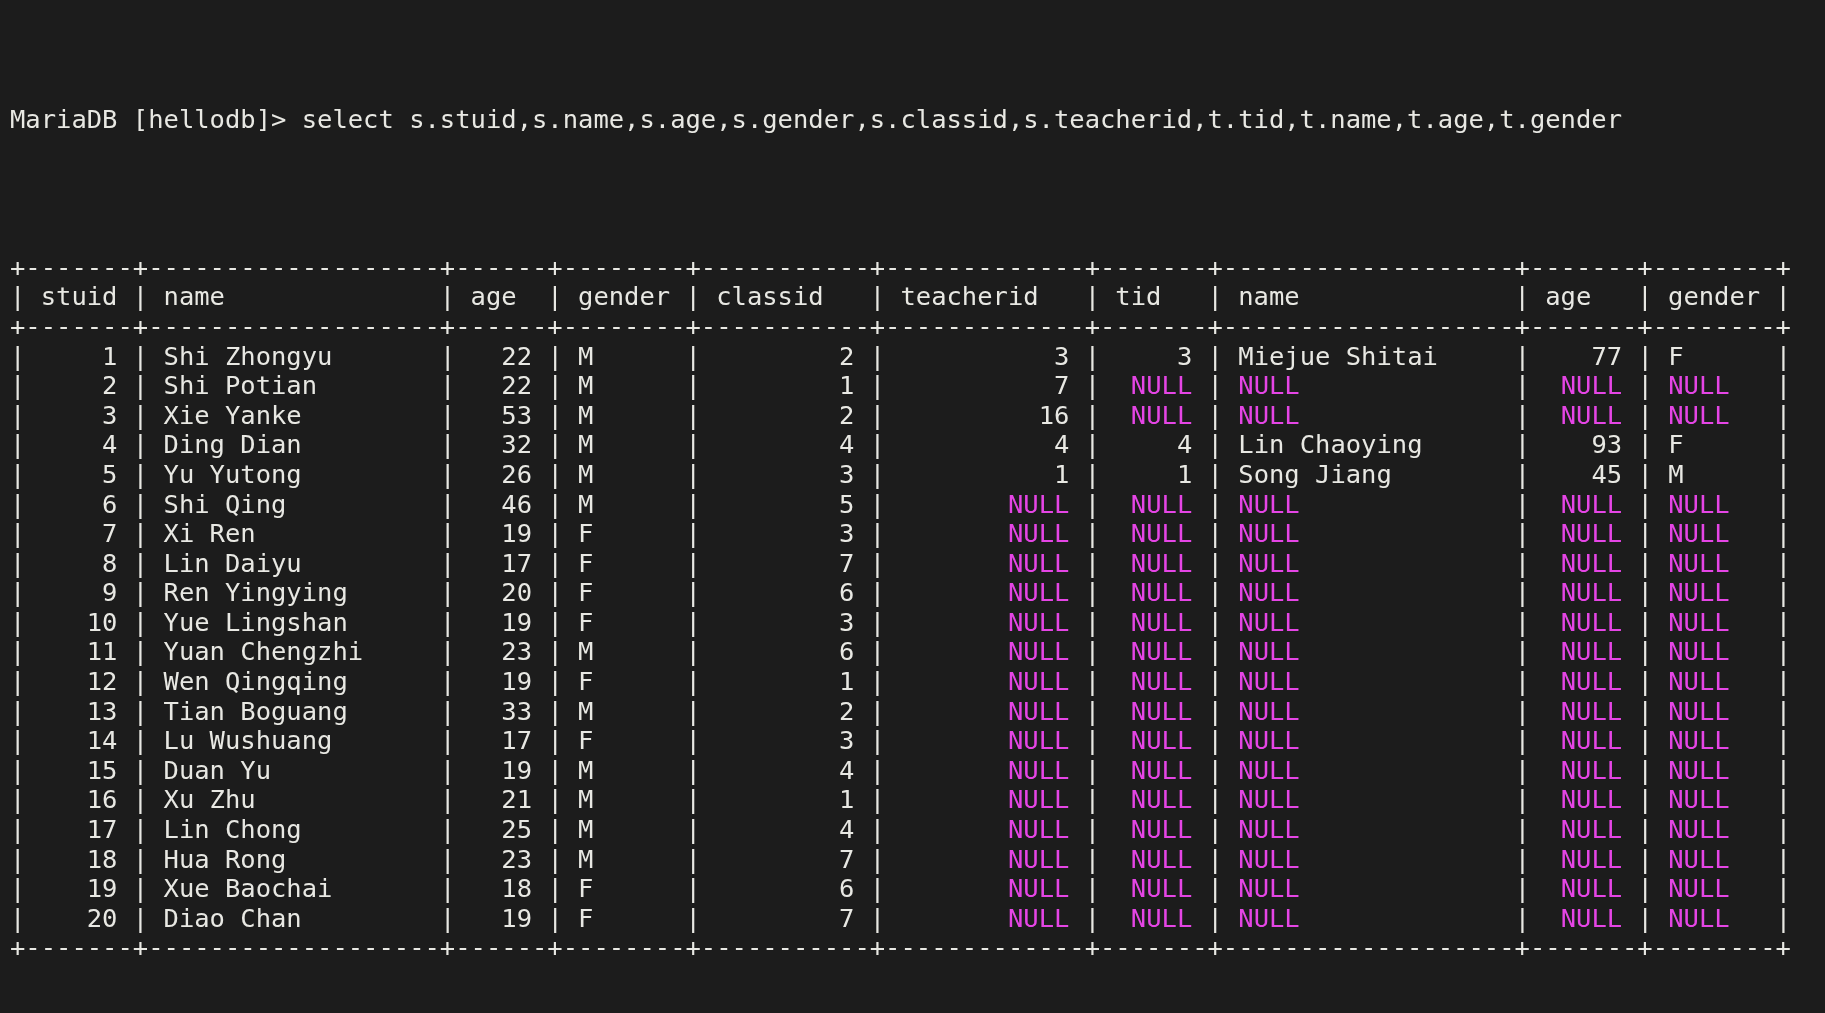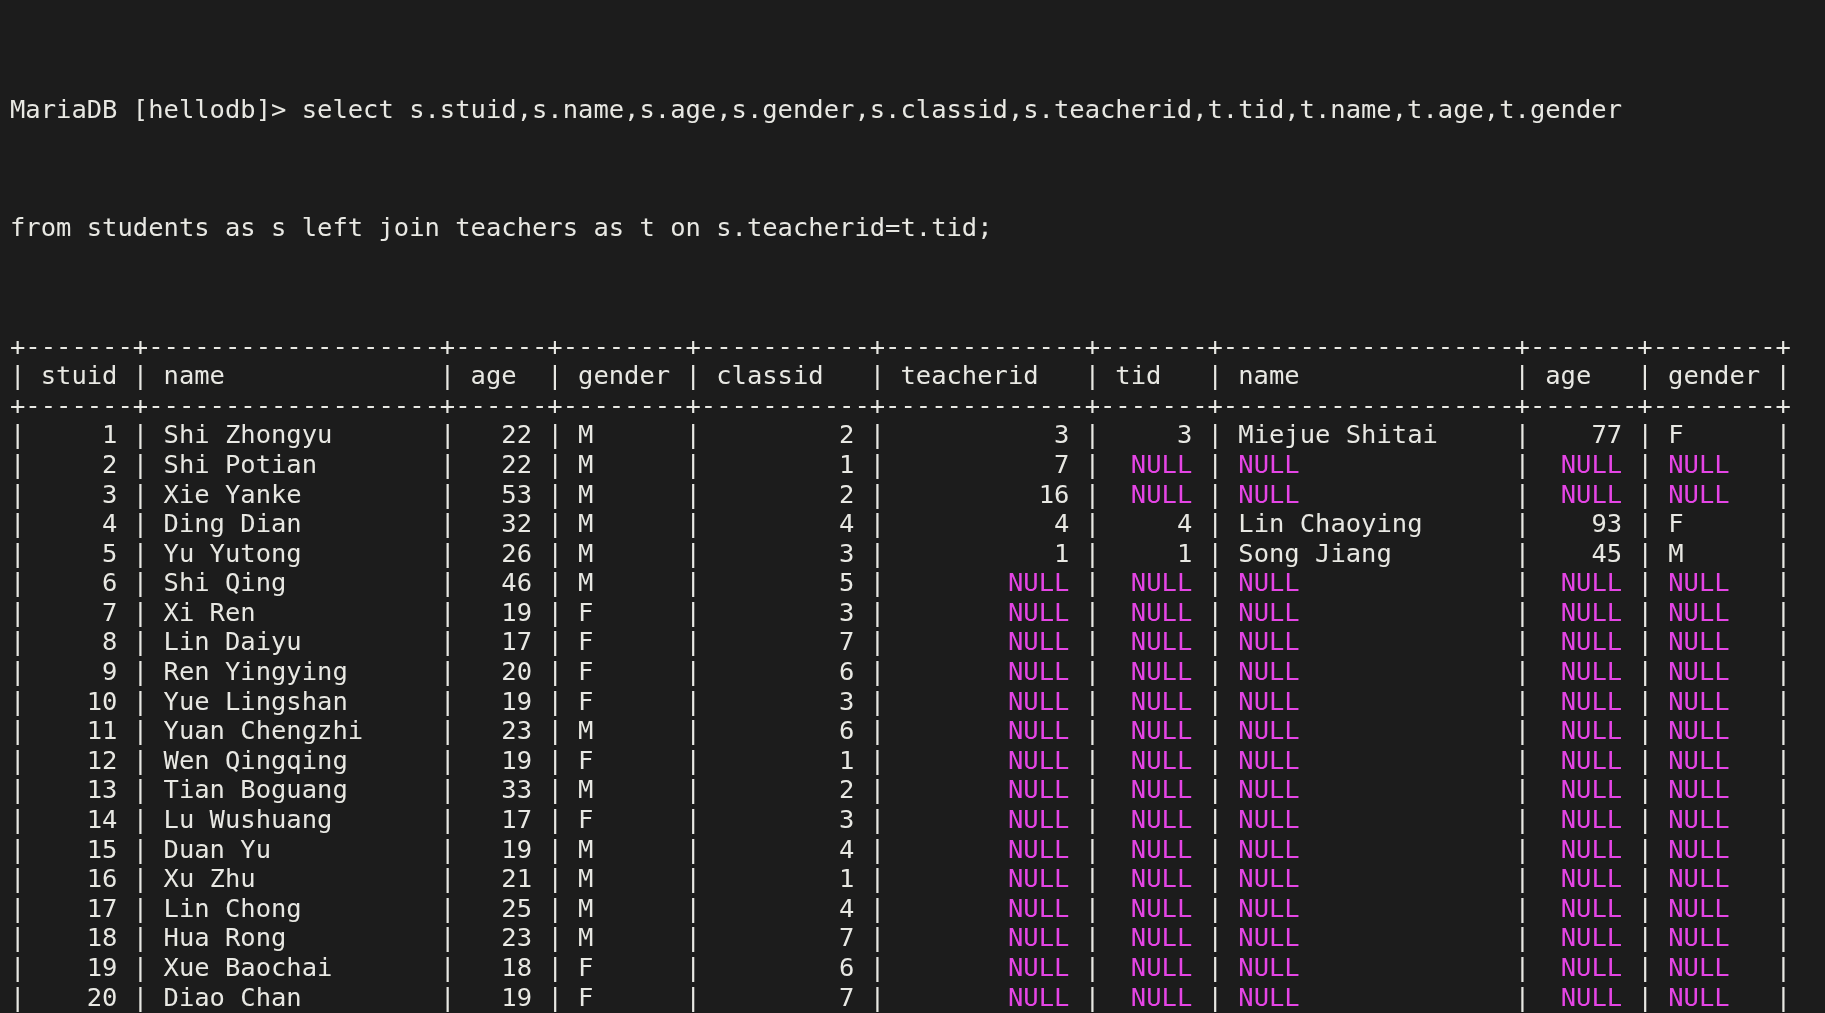--- a/index.html
+++ b/index.html
@@ -13,21 +13,21 @@
     height: 1013px;
     overflow: hidden;
     font-family: "DejaVu Sans Mono", "Liberation Mono", monospace;
   }
   #terminal {
     width: 1825px;
     height: 1013px;
     background: #1c1c1c;
     color: #e8e8e3;
     box-sizing: border-box;
-    padding: 6px 0 0 10px;
+    padding: 16px 0 0 10px;
     font-size: 25.5px;
     line-height: 29.6px;
     letter-spacing: 0px;
     white-space: pre;
     font-family: "DejaVu Sans Mono", "Liberation Mono", monospace;
   }
   .line {
     white-space: pre;
     height: 29.6px;
     font-family: "DejaVu Sans Mono", "Liberation Mono", monospace;
@@ -36,21 +36,20 @@
     color: #e545e5;
   }
 </style>
 </head>
 <body>
 
 <div id="terminal">
 
   <div class="line"><span>MariaDB [hellodb]&gt; </span><span>select s.stuid,s.name,s.age,s.gender,s.classid,s.teacherid,t.tid,t.name,t.age,t.gender</span></div>
 
-  <div class="line"><span>from students as s left join teachers as t on s.teacherid=t.tid;</span></div>
 
   <div id="result-table"><div class="line">+-------+-------------------+------+--------+-----------+-------------+-------+-------------------+-------+--------+</div><div class="line">| stuid | name              | age  | gender | classid   | teacherid   | tid   | name              | age   | gender |</div><div class="line">+-------+-------------------+------+--------+-----------+-------------+-------+-------------------+-------+--------+</div><div class="line"><span>|</span><span>     1 </span><span>|</span><span> Shi Zhongyu       </span><span>|</span><span>   22 </span><span>|</span><span> M      </span><span>|</span><span>         2 </span><span>|</span><span>           3 </span><span>|</span><span>     3 </span><span>|</span><span> Miejue Shitai     </span><span>|</span><span>    77 </span><span>|</span><span> F      </span><span>|</span></div><div class="line"><span>|</span><span>     2 </span><span>|</span><span> Shi Potian        </span><span>|</span><span>   22 </span><span>|</span><span> M      </span><span>|</span><span>         1 </span><span>|</span><span>           7 </span><span>|</span><span class="null">  NULL </span><span>|</span><span class="null"> NULL              </span><span>|</span><span class="null">  NULL </span><span>|</span><span class="null"> NULL   </span><span>|</span></div><div class="line"><span>|</span><span>     3 </span><span>|</span><span> Xie Yanke         </span><span>|</span><span>   53 </span><span>|</span><span> M      </span><span>|</span><span>         2 </span><span>|</span><span>          16 </span><span>|</span><span class="null">  NULL </span><span>|</span><span class="null"> NULL              </span><span>|</span><span class="null">  NULL </span><span>|</span><span class="null"> NULL   </span><span>|</span></div><div class="line"><span>|</span><span>     4 </span><span>|</span><span> Ding Dian         </span><span>|</span><span>   32 </span><span>|</span><span> M      </span><span>|</span><span>         4 </span><span>|</span><span>           4 </span><span>|</span><span>     4 </span><span>|</span><span> Lin Chaoying      </span><span>|</span><span>    93 </span><span>|</span><span> F      </span><span>|</span></div><div class="line"><span>|</span><span>     5 </span><span>|</span><span> Yu Yutong         </span><span>|</span><span>   26 </span><span>|</span><span> M      </span><span>|</span><span>         3 </span><span>|</span><span>           1 </span><span>|</span><span>     1 </span><span>|</span><span> Song Jiang        </span><span>|</span><span>    45 </span><span>|</span><span> M      </span><span>|</span></div><div class="line"><span>|</span><span>     6 </span><span>|</span><span> Shi Qing          </span><span>|</span><span>   46 </span><span>|</span><span> M      </span><span>|</span><span>         5 </span><span>|</span><span class="null">        NULL </span><span>|</span><span class="null">  NULL </span><span>|</span><span class="null"> NULL              </span><span>|</span><span class="null">  NULL </span><span>|</span><span class="null"> NULL   </span><span>|</span></div><div class="line"><span>|</span><span>     7 </span><span>|</span><span> Xi Ren            </span><span>|</span><span>   19 </span><span>|</span><span> F      </span><span>|</span><span>         3 </span><span>|</span><span class="null">        NULL </span><span>|</span><span class="null">  NULL </span><span>|</span><span class="null"> NULL              </span><span>|</span><span class="null">  NULL </span><span>|</span><span class="null"> NULL   </span><span>|</span></div><div class="line"><span>|</span><span>     8 </span><span>|</span><span> Lin Daiyu         </span><span>|</span><span>   17 </span><span>|</span><span> F      </span><span>|</span><span>         7 </span><span>|</span><span class="null">        NULL </span><span>|</span><span class="null">  NULL </span><span>|</span><span class="null"> NULL              </span><span>|</span><span class="null">  NULL </span><span>|</span><span class="null"> NULL   </span><span>|</span></div><div class="line"><span>|</span><span>     9 </span><span>|</span><span> Ren Yingying      </span><span>|</span><span>   20 </span><span>|</span><span> F      </span><span>|</span><span>         6 </span><span>|</span><span class="null">        NULL </span><span>|</span><span class="null">  NULL </span><span>|</span><span class="null"> NULL              </span><span>|</span><span class="null">  NULL </span><span>|</span><span class="null"> NULL   </span><span>|</span></div><div class="line"><span>|</span><span>    10 </span><span>|</span><span> Yue Lingshan      </span><span>|</span><span>   19 </span><span>|</span><span> F      </span><span>|</span><span>         3 </span><span>|</span><span class="null">        NULL </span><span>|</span><span class="null">  NULL </span><span>|</span><span class="null"> NULL              </span><span>|</span><span class="null">  NULL </span><span>|</span><span class="null"> NULL   </span><span>|</span></div><div class="line"><span>|</span><span>    11 </span><span>|</span><span> Yuan Chengzhi     </span><span>|</span><span>   23 </span><span>|</span><span> M      </span><span>|</span><span>         6 </span><span>|</span><span class="null">        NULL </span><span>|</span><span class="null">  NULL </span><span>|</span><span class="null"> NULL              </span><span>|</span><span class="null">  NULL </span><span>|</span><span class="null"> NULL   </span><span>|</span></div><div class="line"><span>|</span><span>    12 </span><span>|</span><span> Wen Qingqing      </span><span>|</span><span>   19 </span><span>|</span><span> F      </span><span>|</span><span>         1 </span><span>|</span><span class="null">        NULL </span><span>|</span><span class="null">  NULL </span><span>|</span><span class="null"> NULL              </span><span>|</span><span class="null">  NULL </span><span>|</span><span class="null"> NULL   </span><span>|</span></div><div class="line"><span>|</span><span>    13 </span><span>|</span><span> Tian Boguang      </span><span>|</span><span>   33 </span><span>|</span><span> M      </span><span>|</span><span>         2 </span><span>|</span><span class="null">        NULL </span><span>|</span><span class="null">  NULL </span><span>|</span><span class="null"> NULL              </span><span>|</span><span class="null">  NULL </span><span>|</span><span class="null"> NULL   </span><span>|</span></div><div class="line"><span>|</span><span>    14 </span><span>|</span><span> Lu Wushuang       </span><span>|</span><span>   17 </span><span>|</span><span> F      </span><span>|</span><span>         3 </span><span>|</span><span class="null">        NULL </span><span>|</span><span class="null">  NULL </span><span>|</span><span class="null"> NULL              </span><span>|</span><span class="null">  NULL </span><span>|</span><span class="null"> NULL   </span><span>|</span></div><div class="line"><span>|</span><span>    15 </span><span>|</span><span> Duan Yu           </span><span>|</span><span>   19 </span><span>|</span><span> M      </span><span>|</span><span>         4 </span><span>|</span><span class="null">        NULL </span><span>|</span><span class="null">  NULL </span><span>|</span><span class="null"> NULL              </span><span>|</span><span class="null">  NULL </span><span>|</span><span class="null"> NULL   </span><span>|</span></div><div class="line"><span>|</span><span>    16 </span><span>|</span><span> Xu Zhu            </span><span>|</span><span>   21 </span><span>|</span><span> M      </span><span>|</span><span>         1 </span><span>|</span><span class="null">        NULL </span><span>|</span><span class="null">  NULL </span><span>|</span><span class="null"> NULL              </span><span>|</span><span class="null">  NULL </span><span>|</span><span class="null"> NULL   </span><span>|</span></div><div class="line"><span>|</span><span>    17 </span><span>|</span><span> Lin Chong         </span><span>|</span><span>   25 </span><span>|</span><span> M      </span><span>|</span><span>         4 </span><span>|</span><span class="null">        NULL </span><span>|</span><span class="null">  NULL </span><span>|</span><span class="null"> NULL              </span><span>|</span><span class="null">  NULL </span><span>|</span><span class="null"> NULL   </span><span>|</span></div><div class="line"><span>|</span><span>    18 </span><span>|</span><span> Hua Rong          </span><span>|</span><span>   23 </span><span>|</span><span> M      </span><span>|</span><span>         7 </span><span>|</span><span class="null">        NULL </span><span>|</span><span class="null">  NULL </span><span>|</span><span class="null"> NULL              </span><span>|</span><span class="null">  NULL </span><span>|</span><span class="null"> NULL   </span><span>|</span></div><div class="line"><span>|</span><span>    19 </span><span>|</span><span> Xue Baochai       </span><span>|</span><span>   18 </span><span>|</span><span> F      </span><span>|</span><span>         6 </span><span>|</span><span class="null">        NULL </span><span>|</span><span class="null">  NULL </span><span>|</span><span class="null"> NULL              </span><span>|</span><span class="null">  NULL </span><span>|</span><span class="null"> NULL   </span><span>|</span></div><div class="line"><span>|</span><span>    20 </span><span>|</span><span> Diao Chan         </span><span>|</span><span>   19 </span><span>|</span><span> F      </span><span>|</span><span>         7 </span><span>|</span><span class="null">        NULL </span><span>|</span><span class="null">  NULL </span><span>|</span><span class="null"> NULL              </span><span>|</span><span class="null">  NULL </span><span>|</span><span class="null"> NULL   </span><span>|</span></div><div class="line">+-------+-------------------+------+--------+-----------+-------------+-------+-------------------+-------+--------+</div></div>
 
   
 
   
 
   
 
 </div>

